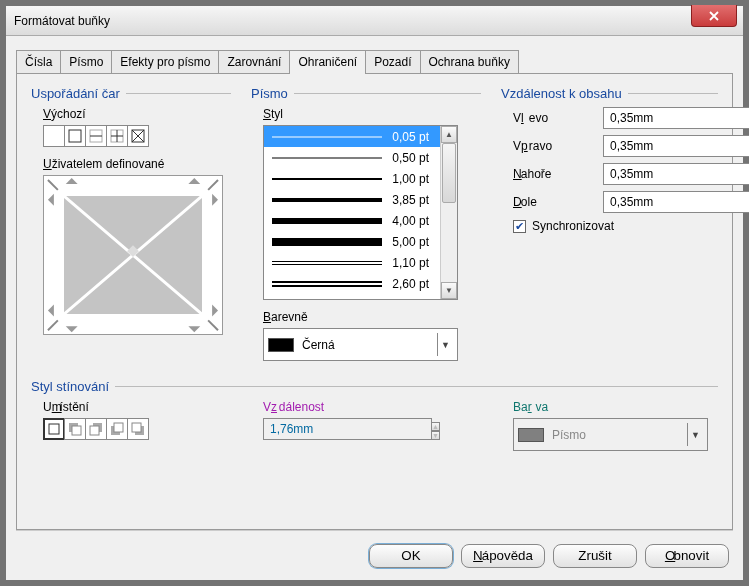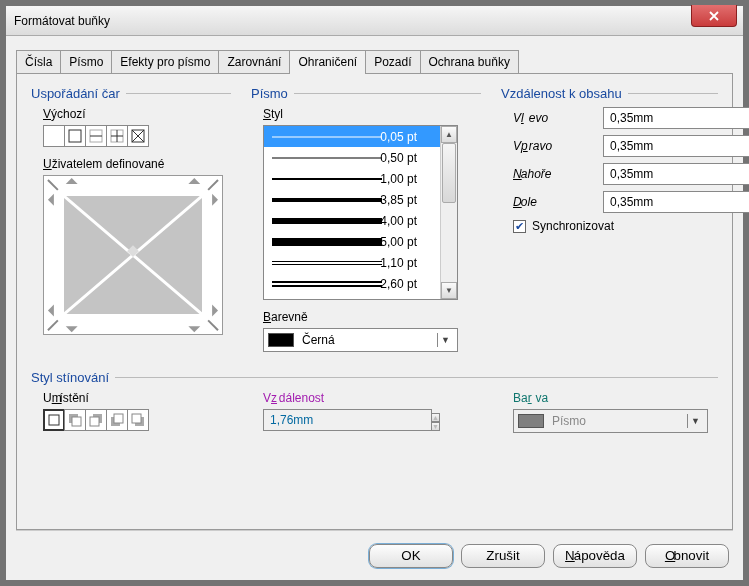--- a/index.html
+++ b/index.html
@@ -21,32 +21,32 @@
   .group-title .line { flex:1; height:1px; background:#bbb; margin-left:6px;}
   .sub-label { margin:0 0 4px 12px; }
   .sub-label .u { text-decoration:underline; }
   .preset-row { display:flex; gap:0; margin:0 0 10px 12px;}
   .preset { width:22px; height:22px; border:1px solid #888; background:#fff; display:flex; align-items:center; justify-content:center; cursor:pointer; margin-right:-1px;}
   .preset svg { width:16px; height:16px; }
   .userdef { margin-left:12px; margin-top:4px; width:180px; height:160px; border:1px solid #999; background:#fff; position:relative;}
   .userdef .inner { position:absolute; inset:20px; background:#c4c4c4;}
   .userdef svg { position:absolute; inset:0; }
   .style-list { width:195px; height:175px; border:1px solid #888; background:#fff; margin-left:12px; overflow:hidden; position:relative;}
-  .style-row { height:21px; display:flex; align-items:center; justify-content:flex-end; padding-right:40px; position:relative; cursor:pointer;}
+  .style-row { height:21px; display:flex; align-items:center; justify-content:flex-end; padding-right:28px; position:relative; cursor:pointer;}
   .style-row.sel { background:#3399ff; color:#fff;}
   .style-row .line { position:absolute; left:8px; right:75px; top:50%; transform:translateY(-50%);}
   .style-row .lab { font-size:12px;}
   .scroll-trk { position:absolute; right:0; top:0; bottom:0; width:17px; background:#efefef; border-left:1px solid #ccc;}
   .scroll-btn { height:17px; background:linear-gradient(#fbfbfb,#dcdcdc); border:1px solid #aaa; display:flex; align-items:center; justify-content:center; font-size:8px; color:#555;}
   .scroll-thumb { position:absolute; top:17px; left:1px; right:1px; height:60px; background:linear-gradient(#f5f5f5,#d8d8d8); border:1px solid #aaa; border-radius:2px;}
-  .color-sel { margin:4px 0 0 12px; width:195px; height:24px; border:1px solid #888; background:#fff; display:flex; align-items:center; padding:4px 4px; cursor:pointer;}
+  .color-sel { margin:4px 0 0 12px; width:195px; height:33px; border:1px solid #888; background:#fff; display:flex; align-items:center; padding:4px 4px; cursor:pointer;}
   .color-sel .sw { width:26px; height:14px; border:1px solid #555; margin-right:8px;}
   .color-sel .dd { margin-left:auto; width:16px; height:100%; border-left:1px solid #888; display:flex; align-items:center; justify-content:center; font-size:9px; color:#444;}
   .pad-row { display:flex; align-items:center; margin:6px 0 6px 12px;}
-  .pad-row .lbl { width:90px;font-style:italic;}
+  .pad-row .lbl { width:90px;}
   .spinner { display:flex; width:110px;align-items:flex-end;}
   .spinner input { flex:1; height:22px; border:1px solid #888; padding:0 6px; font-size:12px;}
   .spinner input:disabled { background:#f0f0f0; color:#0369a1;}
   .sp-btns { display:flex; flex-direction:column; width:17px;}
   .sp-btn { flex:1; border:1px solid #888; border-left:none; background:linear-gradient(#f6f6f6,#dcdcdc); font-size:7px; display:flex; align-items:center; justify-content:center; cursor:pointer; color:#444;}
   .chk-row { margin:6px 0 0 12px; display:flex; align-items:center; gap:6px; cursor:pointer;}
   .chk { width:13px; height:13px; border:1px solid #666; background:#fff; display:flex; align-items:center; justify-content:center; color:#1a4aa0; font-size:11px; line-height:1;}
   .shadow-section { margin-top:18px; }
   .shadow-cols { display:flex; gap:20px; margin-top:6px;}
   .buttons { height:50px; border-top:1px solid #ccc; margin:0 10px; display:flex; justify-content:flex-end; align-items:center; gap:8px; padding:0 4px;}
@@ -293,17 +293,17 @@
             <span>Písmo</span>
             <div class="dd">▼</div>
           </div>
         </div>
       </div>
     </div>
   </div>
 
   <div class="buttons">
     <button class="btn default">OK</button>
+    <button class="btn"><span class="dulab">N</span>ápověda</button>
     <button class="btn">Zrušit</button>
-    <button class="btn"><span class="dulab">N</span>ápověda</button>
     <button class="btn"><span class="dulab">O</span>bnovit</button>
   </div>
 </div>
 
 </body></html>

